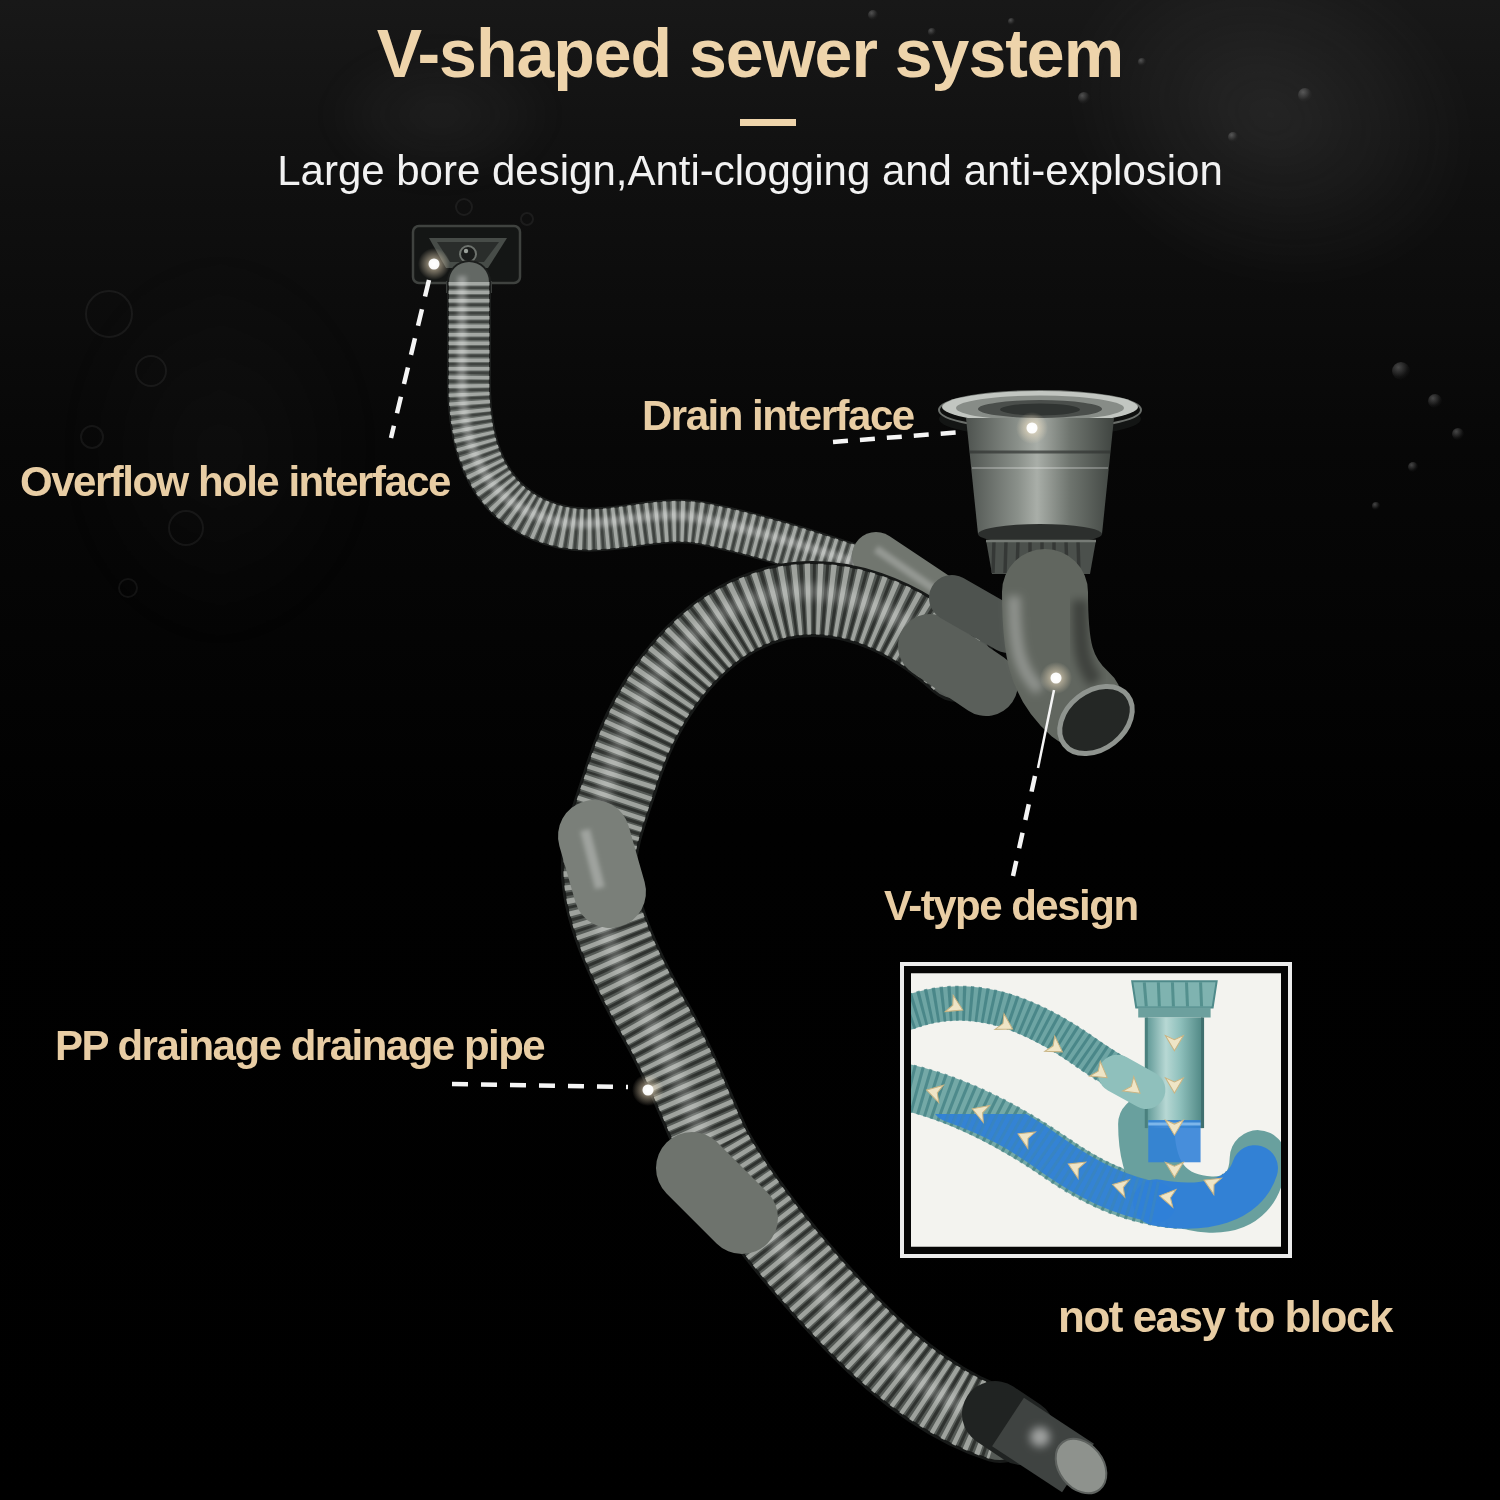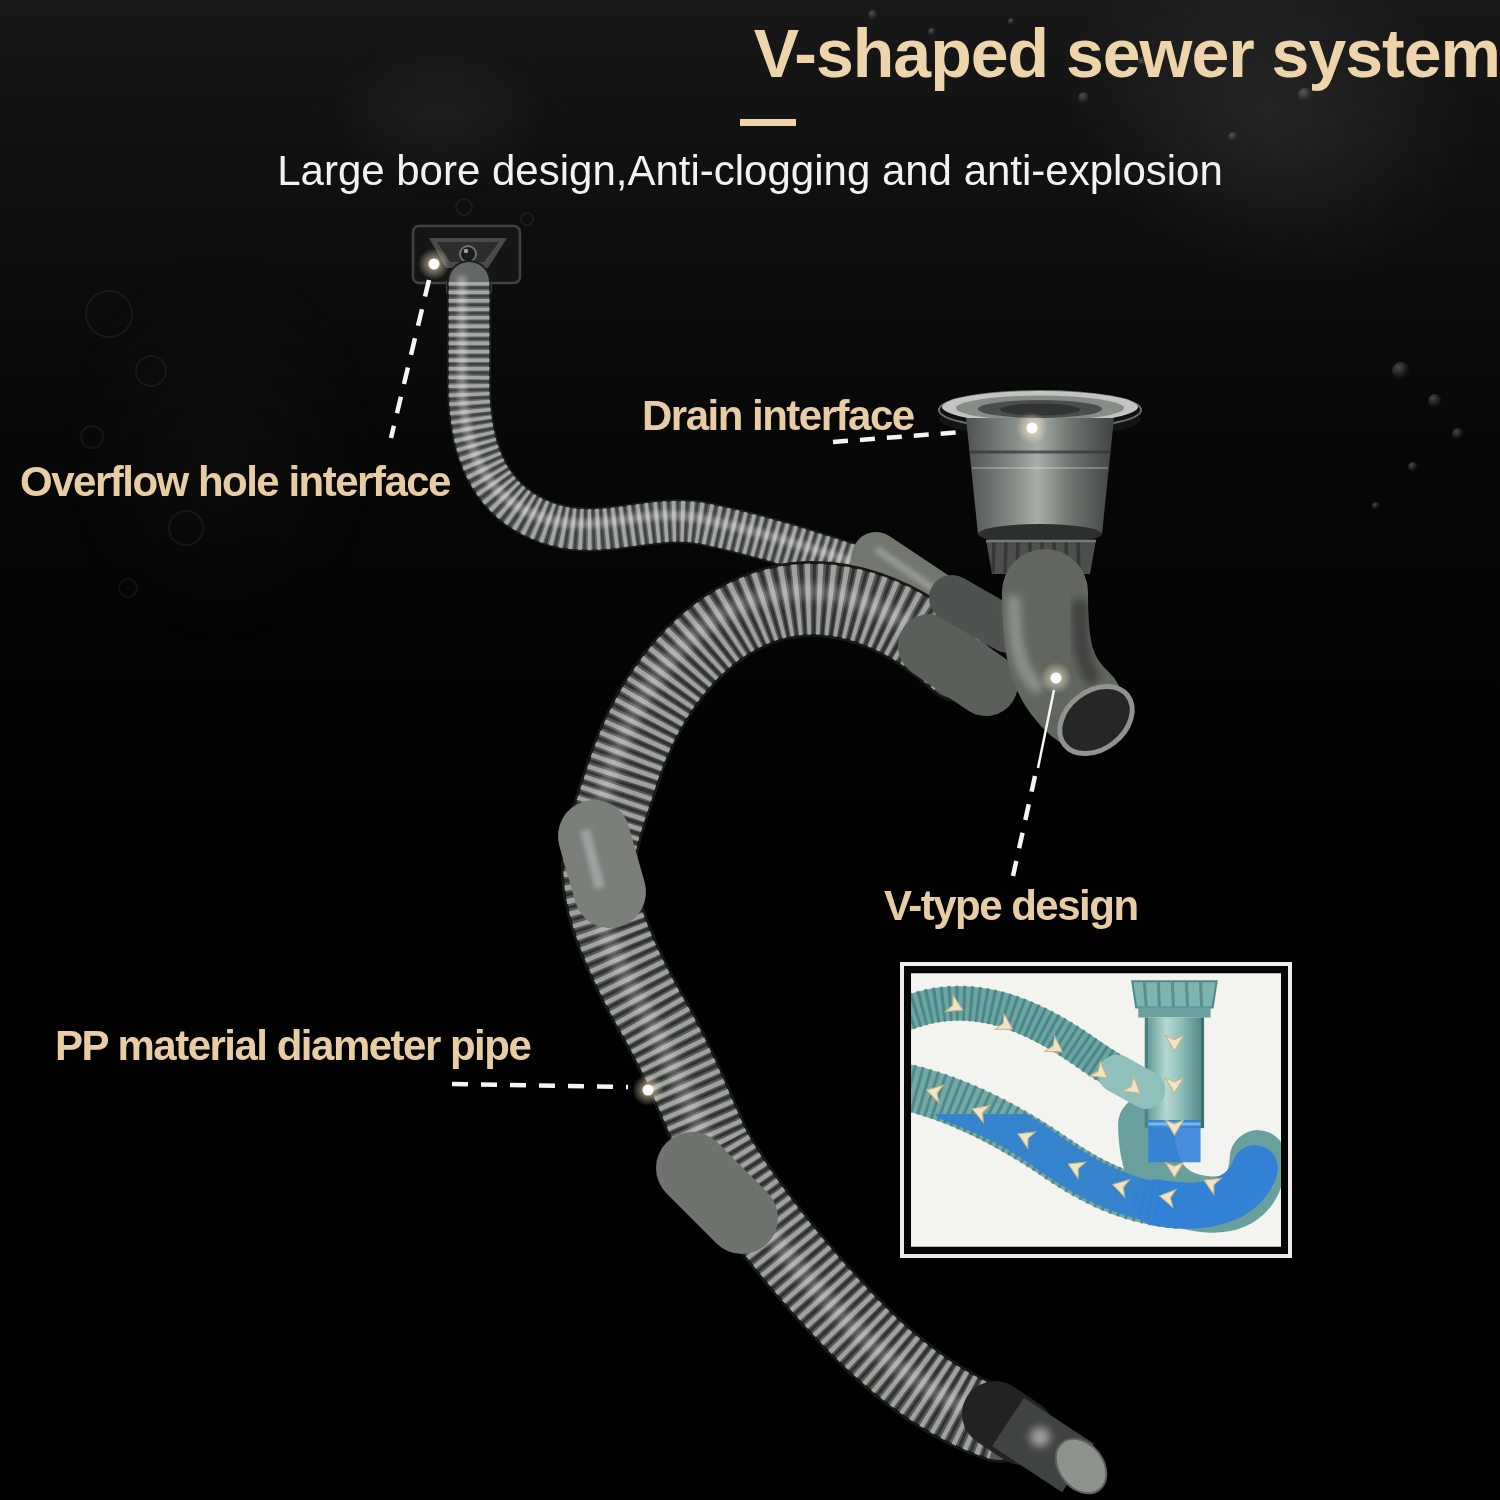--- a/index.html
+++ b/index.html
@@ -6,21 +6,21 @@
   .canvas{
     position:relative;width:1500px;height:1500px;overflow:hidden;
     background:linear-gradient(180deg,#181818 0%,#101010 12%,#070707 30%,#010101 55%,#000 100%);
     font-family:"Liberation Sans",sans-serif;
   }
   .decor{position:absolute;pointer-events:none;}
   .smudge{border-radius:50%;filter:blur(10px);}
   .ring{border-radius:50%;border:2px solid rgba(255,255,255,0.06);}
   .droplet{border-radius:50%;background:radial-gradient(circle at 35% 30%, rgba(215,215,215,.55), rgba(80,80,80,.25) 55%, rgba(0,0,0,0) 75%);opacity:.55;}
   .title{
-    position:absolute;left:0;right:0;top:14px;text-align:right;z-index:2;
+    position:absolute;left:0;right:0;top:14px;text-align:center;z-index:2;
     font-size:68px;font-weight:700;letter-spacing:-1px;color:#eed4ab;
   }
   .title-dash{position:absolute;left:740px;top:119px;width:56px;height:7px;background:#eed4ab;z-index:2;}
   .subtitle{
     position:absolute;left:0;right:0;top:147px;text-align:center;z-index:2;
     font-size:42px;font-weight:400;color:#f2f2f2;letter-spacing:0;
   }
   .label{position:absolute;z-index:2;font-weight:700;font-size:42px;letter-spacing:-1.5px;color:#e8cda4;white-space:nowrap;}
   .lbl-overflow{left:20px;top:458px;}
   .lbl-drain{left:642px;top:392px;}
@@ -62,21 +62,21 @@
   <div class="decor droplet" style="left:1408px;top:462px;width:10px;height:10px;"></div>
   <div class="decor droplet" style="left:1372px;top:502px;width:8px;height:8px;"></div>
 
   <div class="title">V-shaped sewer system</div>
   <div class="title-dash"></div>
   <div class="subtitle">Large bore design,Anti-clogging and anti-explosion</div>
 
   <div class="label lbl-overflow">Overflow hole interface</div>
   <div class="label lbl-drain">Drain interface</div>
   <div class="label lbl-vtype">V-type design</div>
-  <div class="label lbl-pp">PP material diameter pipe</div>
+  <div class="label lbl-pp">PP drainage drainage pipe</div>
 
   <svg class="art" width="1500" height="1500" viewBox="0 0 1500 1500">
     <defs>
       <filter id="soft" x="-60%" y="-60%" width="220%" height="220%">
           <feGaussianBlur stdDeviation="4"></feGaussianBlur>
         </filter>
       <filter id="soft2" x="-60%" y="-60%" width="220%" height="220%">
           <feGaussianBlur stdDeviation="2"></feGaussianBlur>
         </filter>
       <radialGradient id="glowG">
@@ -256,15 +256,16 @@
         <use href="#arw" transform="translate(215,214) rotate(195)"></use>
         <use href="#arw" transform="translate(170,196) rotate(205)"></use>
         <use href="#arw" transform="translate(120,166) rotate(205)"></use>
         <use href="#arw" transform="translate(75,140) rotate(200)"></use>
         <use href="#arw" transform="translate(30,120) rotate(195)"></use>
       </g>
     </svg>
   </div>
 
   <div class="caption">
+    <div>not easy to block</div>
   </div>
 
 </div>
 
 </body></html>

